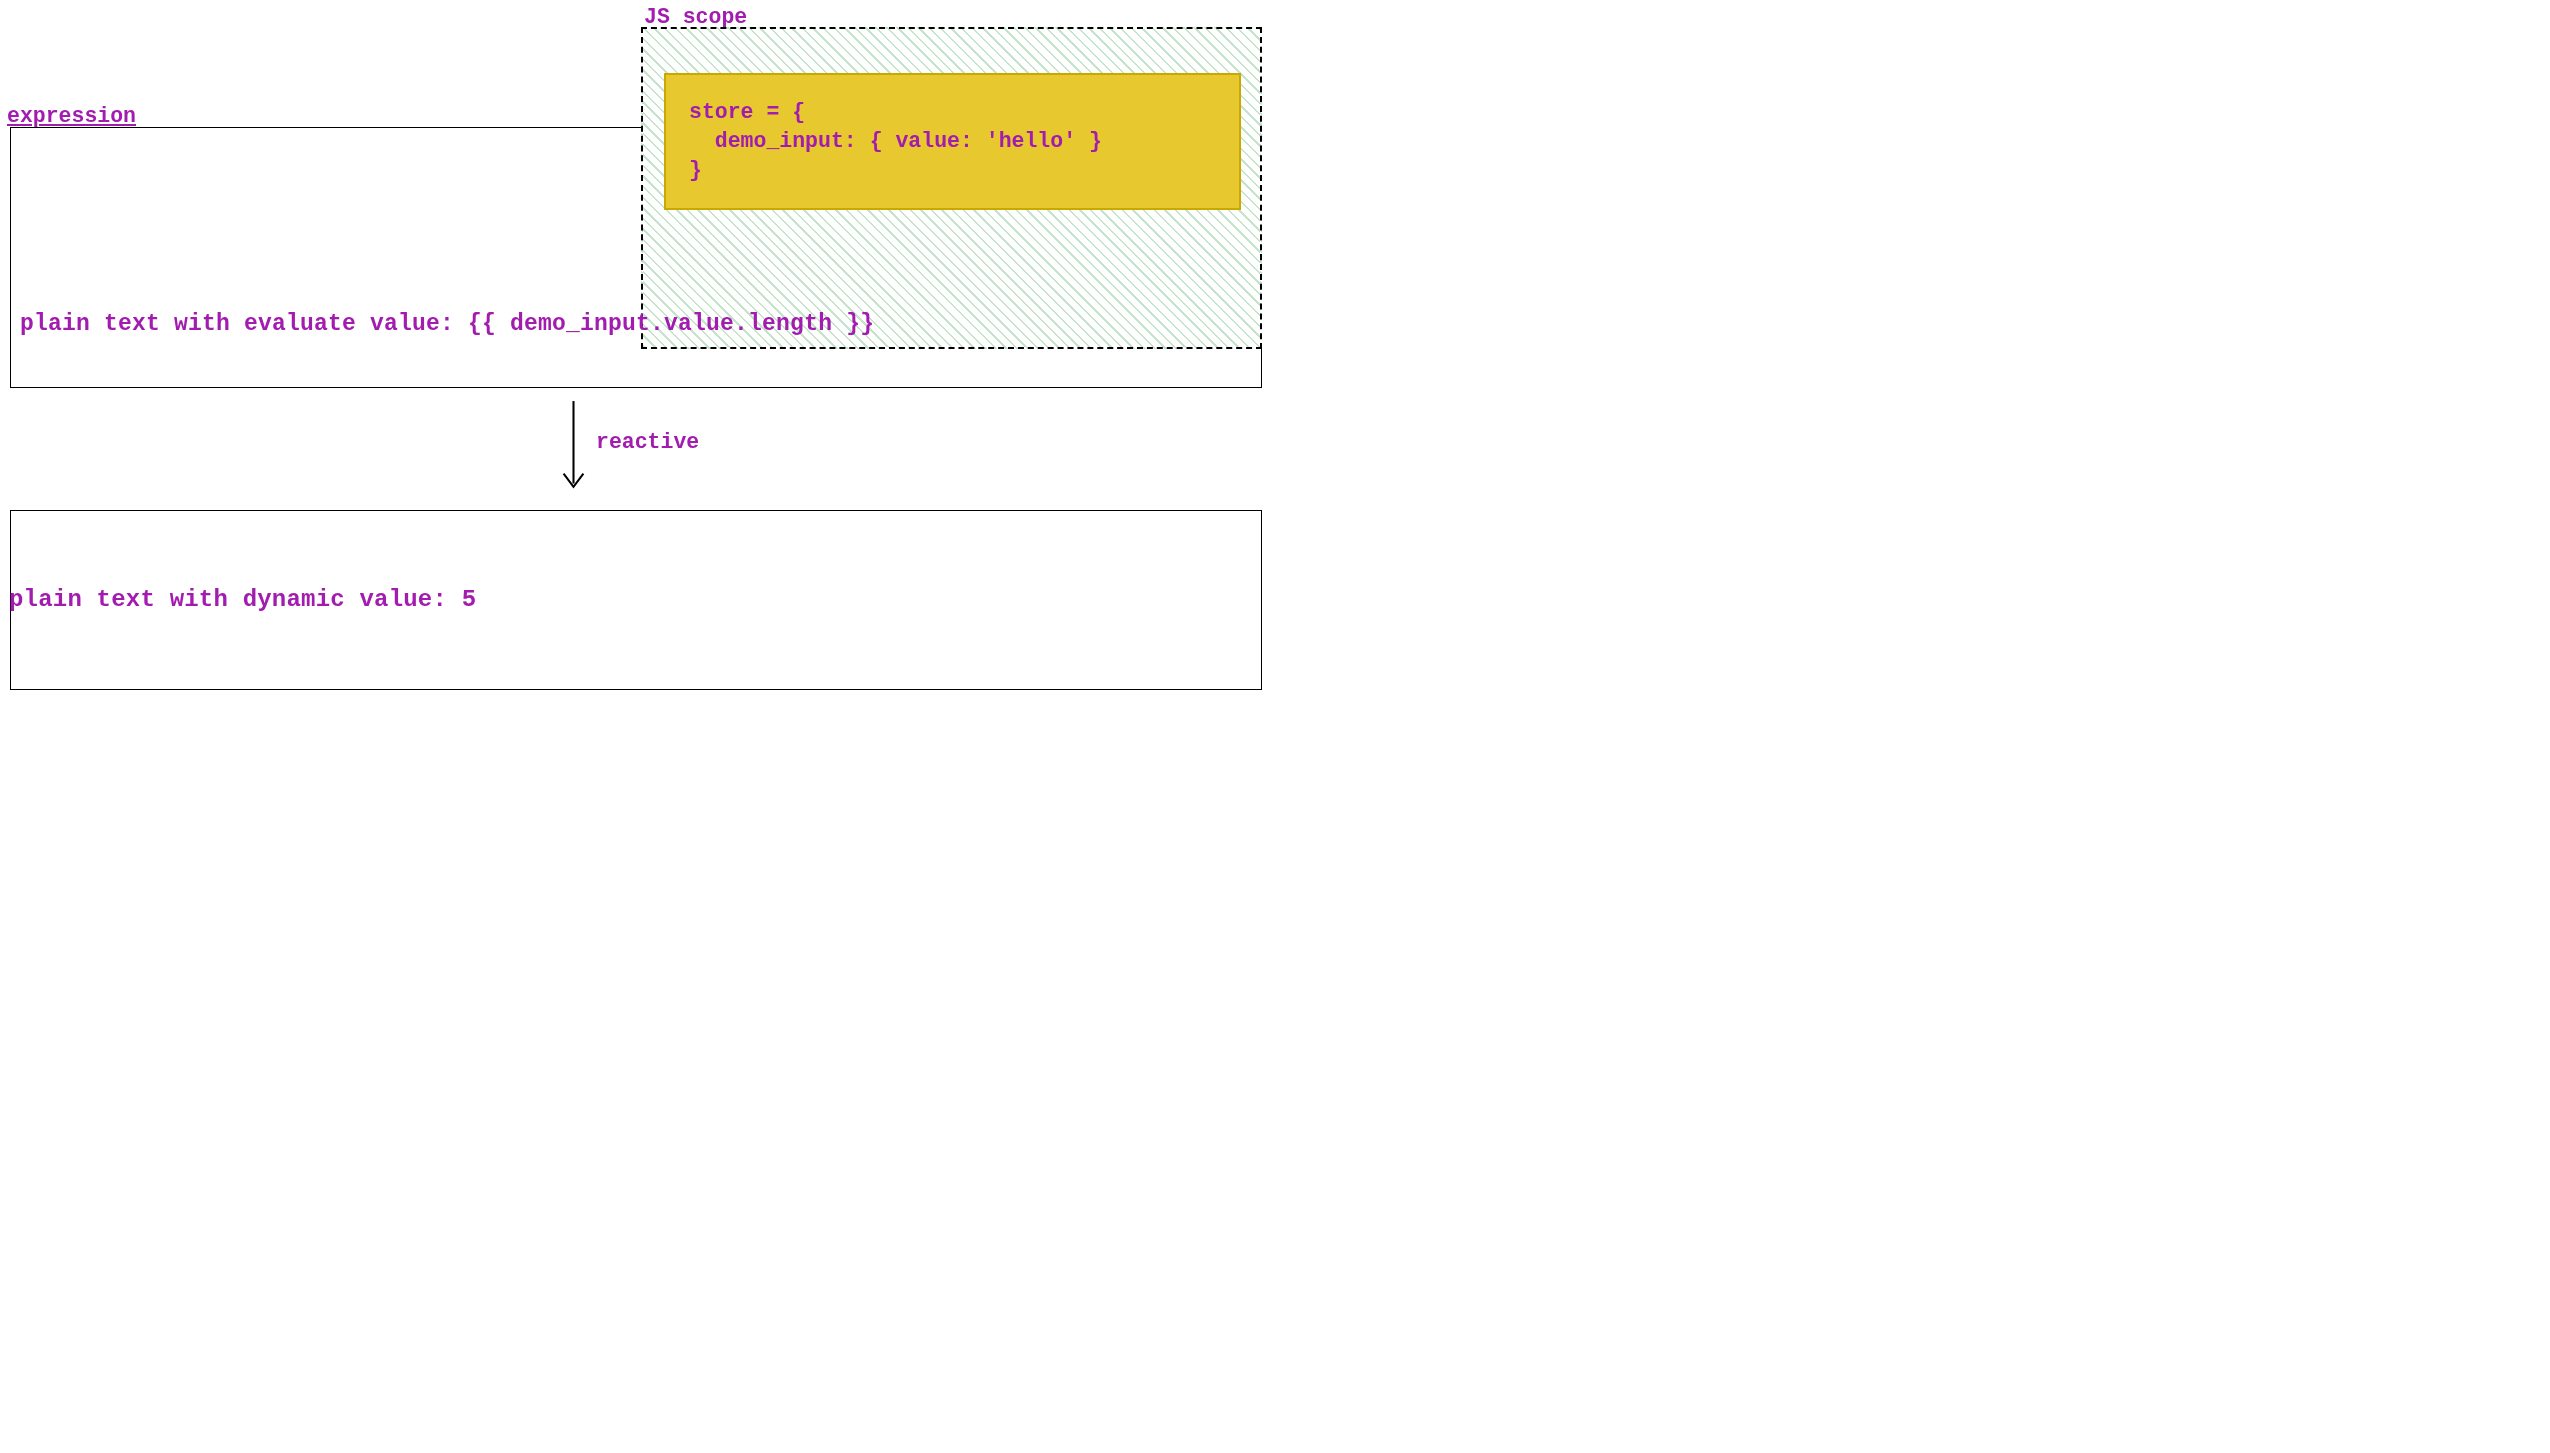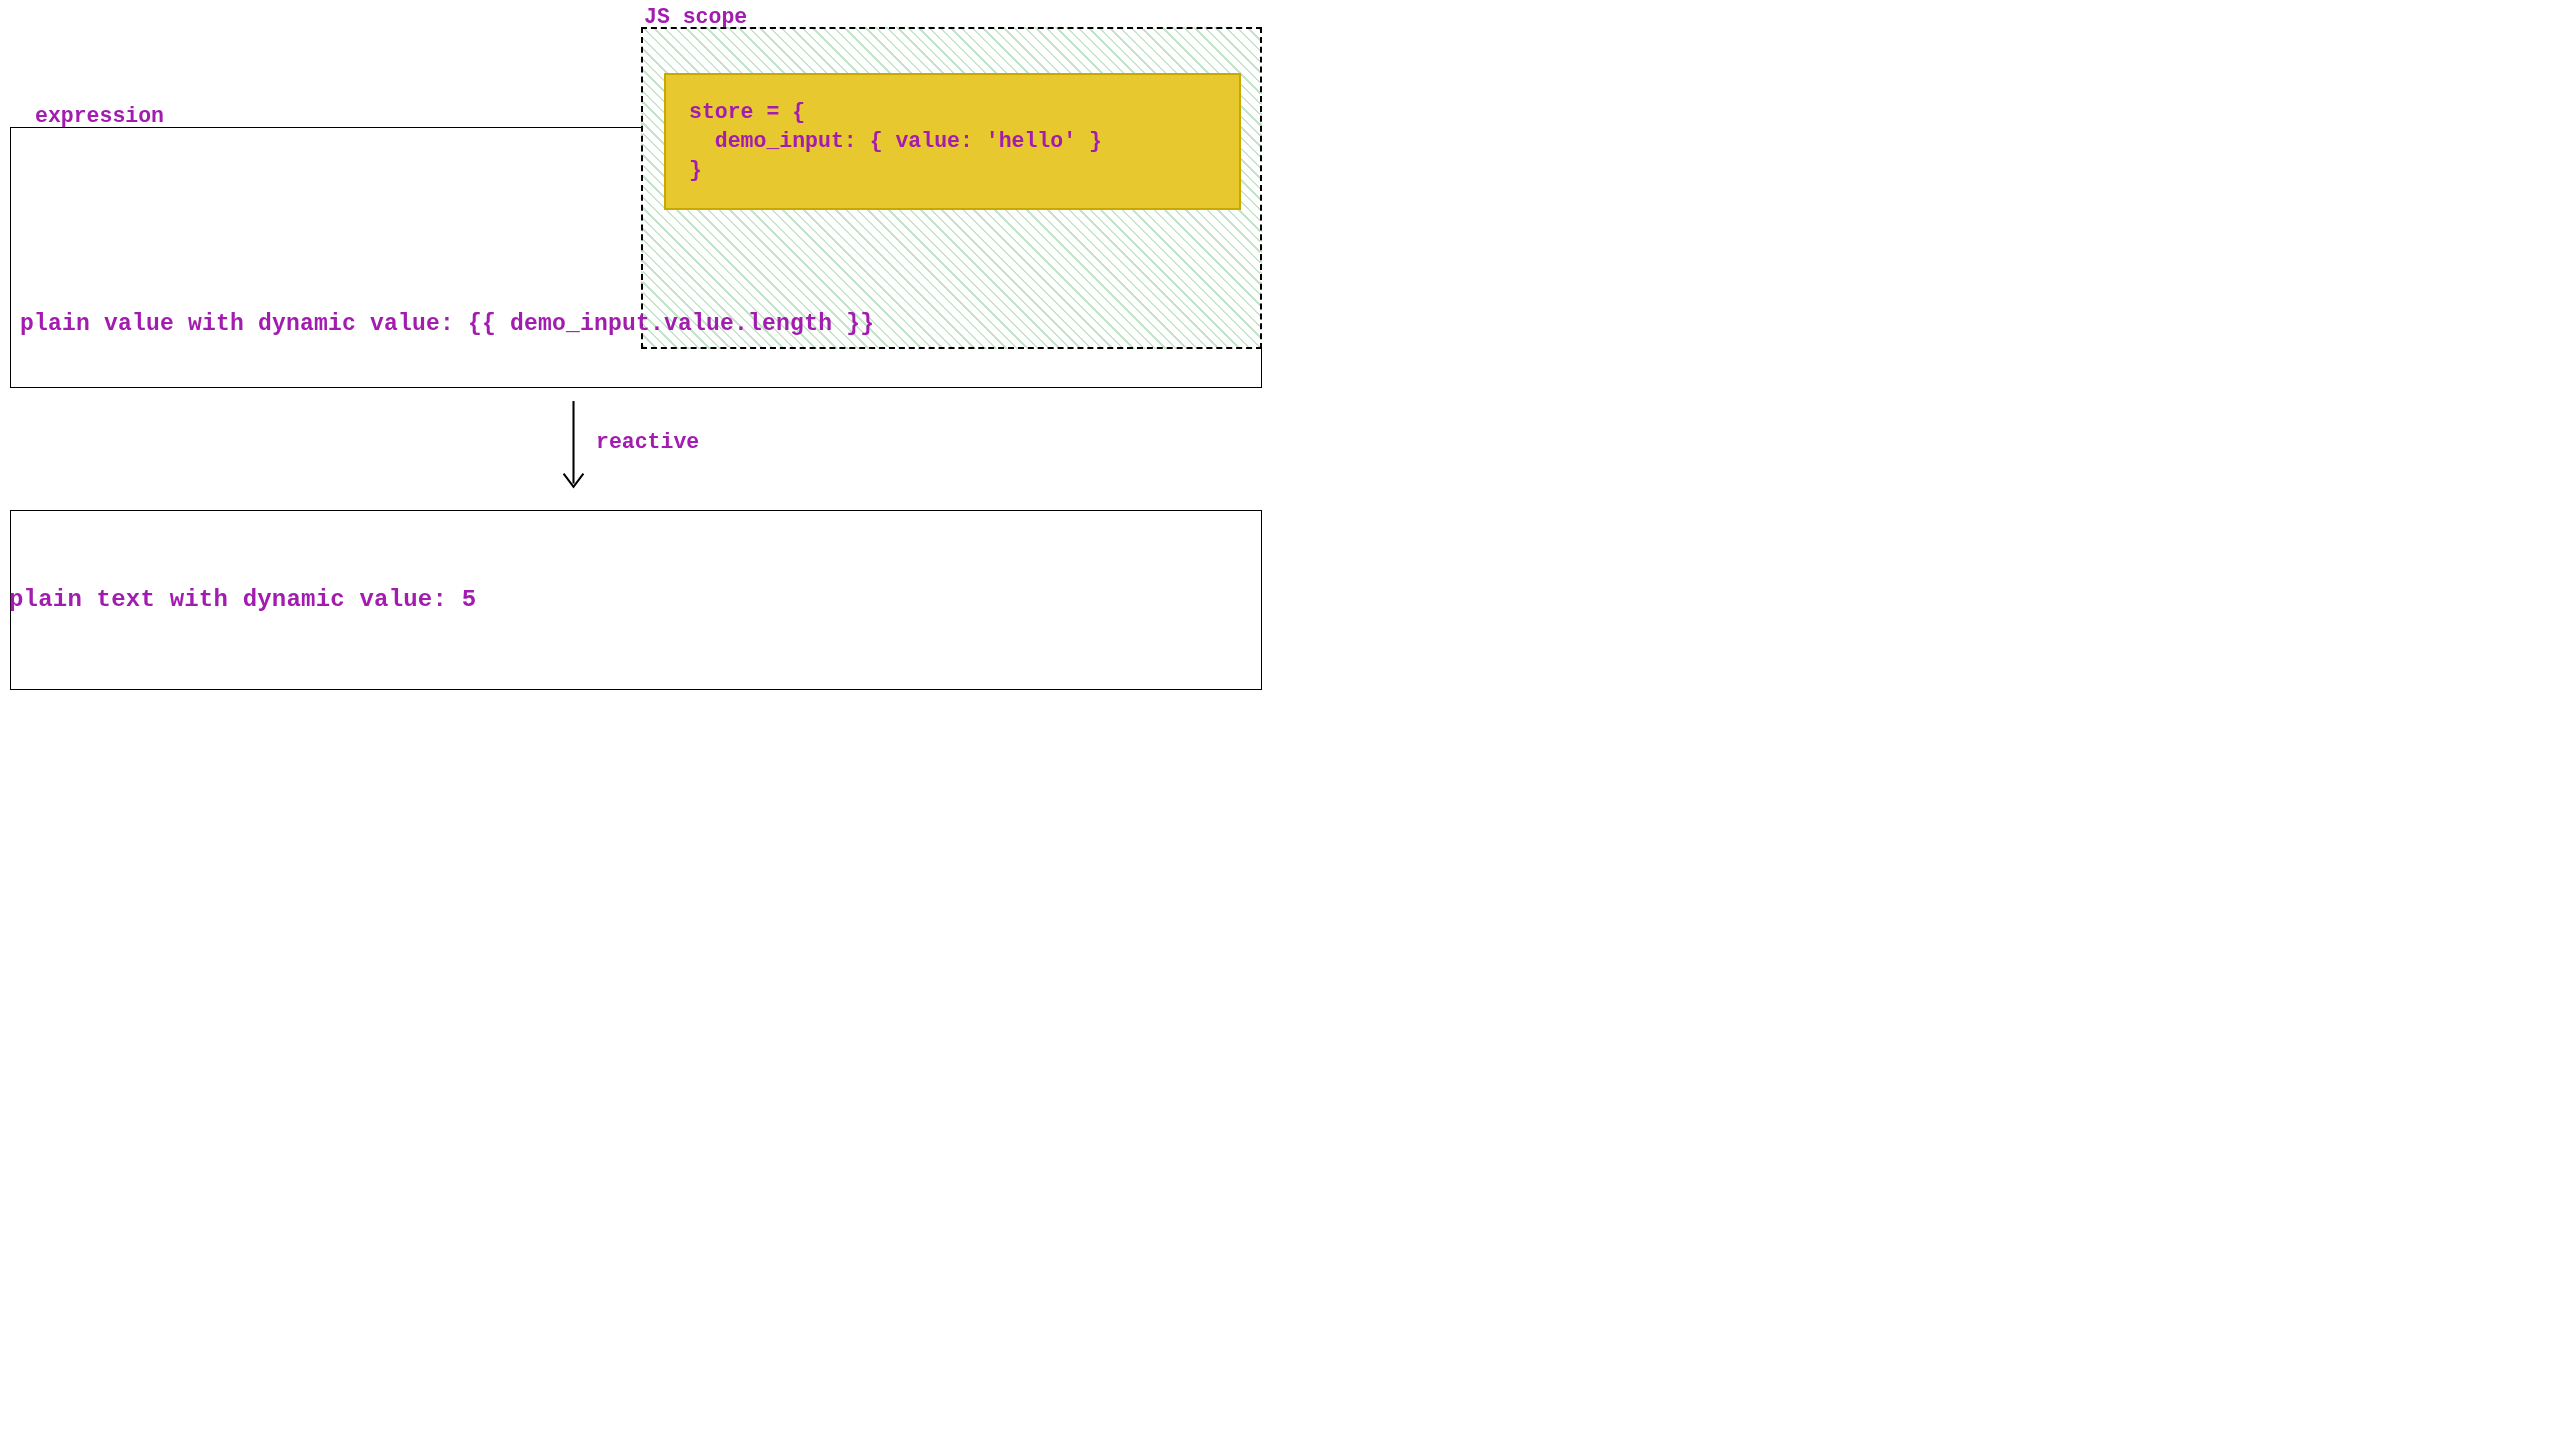--- a/index.html
+++ b/index.html
@@ -17,21 +17,21 @@
     font-size: 21.5px;
     font-weight: 600;
     color: #a21caf;
   }
   .label {
     position: absolute;
     font-weight: 600;
   }
   .js-scope-label { left: 644px; top: 5px; }
   .reactive-store-label { left: 784px; top: 50px; }
-  .expression-label { left: 35px; top: 104px; }
+  .expression-label { left: 7px; top: 104px; text-decoration: underline; }
 
   
   .js-scope-box {
     position: absolute;
     left: 641px;
     top: 26.5px;
     width: 621px;
     height: 322px;
     border: 2.5px dashed #000;
     background-color: #ffffff;
@@ -135,21 +135,21 @@
   <div class="expression-box"></div>
 
   <div class="js-scope-box"></div>
 
   <div class="store-box">
     <div class="store-code">store = {
   demo_input: { value: 'hello' }
 }</div>
   </div>
 
-  <div class="expression-text">plain value with dynamic value: {{ demo_input.value.length }}</div>
+  <div class="expression-text">plain text with evaluate value: {{ demo_input.value.length }}</div>
 
   <svg class="arrow-svg" width="33" height="95" viewBox="0 0 40 115">
     <line x1="20" y1="0" x2="20" y2="100" stroke="#000" stroke-width="2.5"></line>
     <polyline points="8,88 20,104 32,88" fill="none" stroke="#000" stroke-width="2.5"></polyline>
   </svg>
   <div class="evaluate-label">reactive</div>
 
   <div class="result-box"></div>
   <div class="result-text">plain text with dynamic value: 5</div>
 

